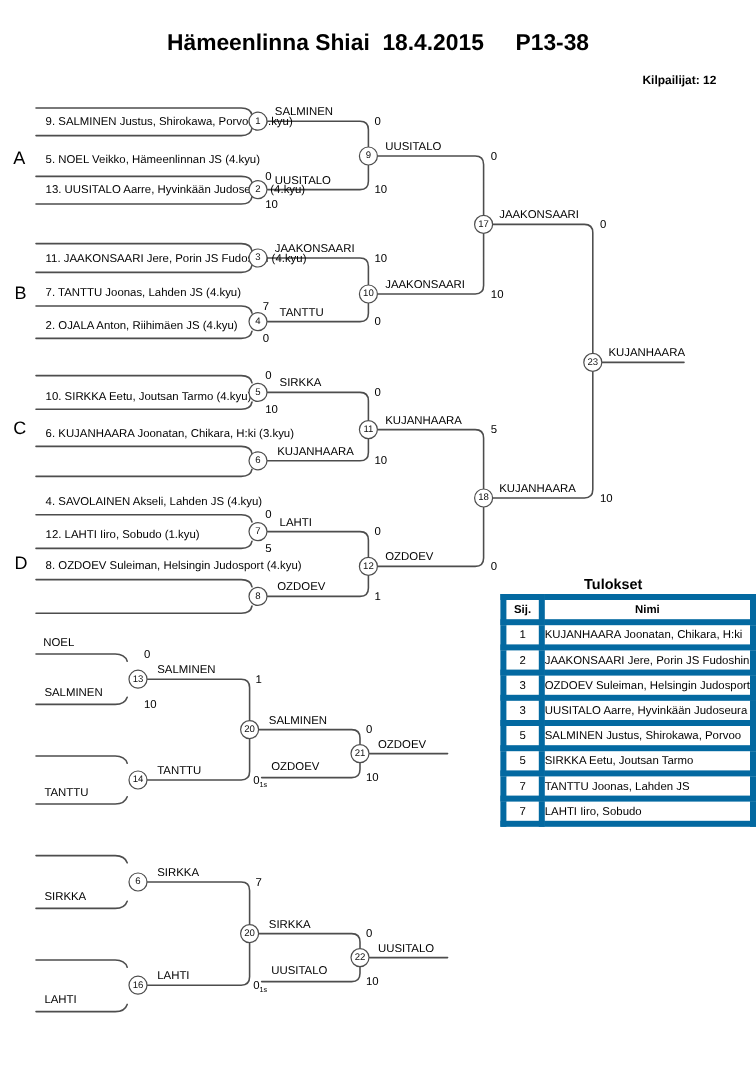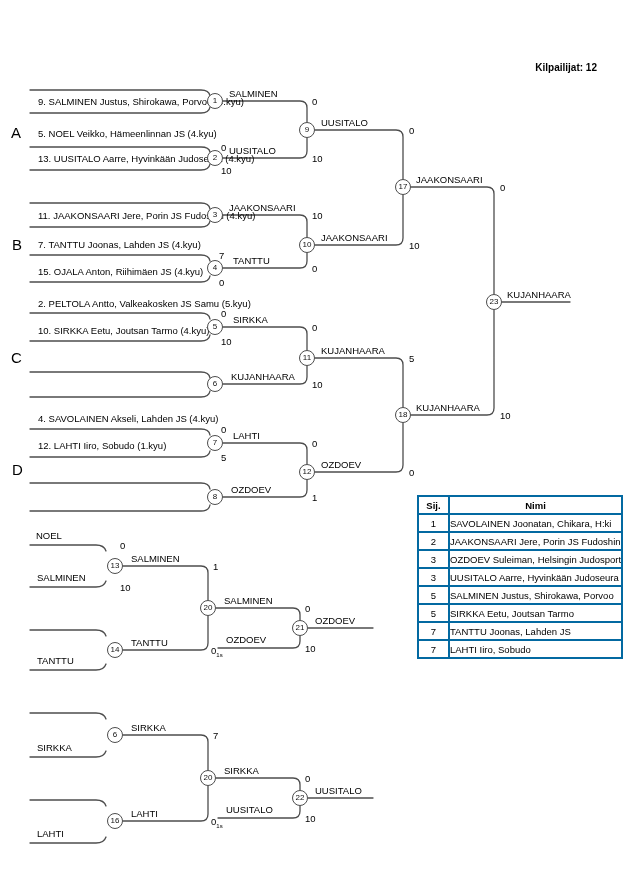--- a/index.html
+++ b/index.html
@@ -12,21 +12,21 @@
   .pname{font-size:9.5px;}
   .rname{font-size:9.5px;}
   .wlabel{font-size:9.5px;}
   .score{font-size:9.5px;}
   .ss{font-size:6px;vertical-align:sub;}
   .circ{position:absolute;box-sizing:border-box;width:16px;height:16px;border:1px solid #4d4d4d;
         border-radius:50%;background:#fff;font-size:8px;line-height:14px;text-align:center;color:#111;}
   svg.lines{position:absolute;left:0;top:0;}
   table.results{position:absolute;left:417px;top:495px;border-collapse:collapse;border:2px solid #000;
         font-size:9.5px;table-layout:fixed;}
-  table.results th,table.results td{border:2px solid #0369a1;height:16px;padding:0;margin-left:32px;}
+  table.results th,table.results td{border:5px solid #0369a1;height:16px;padding:0;margin-left:32px;}
   table.results th{font-weight:bold;text-align:center;}
   td.rk{width:29px;text-align:center;}
   td.nm,th.nm{width:153px;}
   td.nm{padding:0 3px;white-space:nowrap;overflow:hidden;}
   .ttitle{font-size:12px;font-weight:bold;width:188px;text-align:center;}
 </style>
 </head>
 <body>
 
 <div class="page">
@@ -35,37 +35,39 @@
     <g fill="none" stroke="#4d4d4d" stroke-width="1.3" stroke-linejoin="round" stroke-linecap="round">
 
       <path d="M30,90 H201 Q209,90 210,96 M30,113 H201 Q209,113 210,107 M30,147 H201 Q209,147 210,152 M30,170 H201 Q209,170 210,164 M30,203 H201 Q209,203 210,209 M30,227 H201 Q209,227 210,221 M30,255 H201 Q209,255 210,261 M30,282 H201 Q209,282 210,276 M30,313 H201 Q209,313 210,319 M30,341 H201 Q209,341 210,335 M30,372 H201 Q209,372 210,378 M30,397 H201 Q209,397 210,391 M30,429 H201 Q209,429 210,435 M30,457 H201 Q209,457 210,451 M30,483 H201 Q209,483 210,489 M30,511 H201 Q209,511 210,505"></path>
 
       <path d="M30,545 H96 Q104,545 106,551 M30,587 H96 Q104,587 106,581 M30,630 H96 Q104,630 106,636 M30,670 H96 Q104,670 106,664 M30,713 H96 Q104,713 106,719 M30,757 H96 Q104,757 106,751 M30,800 H96 Q104,800 106,806 M30,843 H96 Q104,843 106,837 M218,648 H293 Q300,648 300,641 V636 M218,818 H293 Q300,818 300,811 V806"></path>
 
       <path d="M223,101 H300 Q307,101 307,108 V122 M223,158 H300 Q307,158 307,151 V138 M223,215 H300 Q307,215 307,222 V237 M223,268 H300 Q307,268 307,261 V253 M223,327 H300 Q307,327 307,334 V350 M223,384 H300 Q307,384 307,377 V366 M223,443 H300 Q307,443 307,450 V464 M223,497 H300 Q307,497 307,490 V480 M315,130 H396 Q403,130 403,137 V179 M315,245 H396 Q403,245 403,238 V195 M315,358 H396 Q403,358 403,365 V407 M315,472 H396 Q403,472 403,465 V423 M411,187 H487 Q494,187 494,194 V294 M411,415 H487 Q494,415 494,408 V310 M502,302 H570 M123,566 H201 Q208,566 208,573 V600 M123,650 H201 Q208,650 208,643 V616 M216,608 H293 Q300,608 300,615 V620 M308,628 H373 M123,735 H201 Q208,735 208,742 V770 M123,821 H201 Q208,821 208,814 V786 M216,778 H293 Q300,778 300,785 V790 M308,798 H373"></path>
     </g>
   </svg>
 
+  <div class="abs title" style="left:0;top:26px">Hämeenlinna Shiai  18.4.2015     P13-38</div>
   <div class="abs subtitle" style="right:33px;top:62px">Kilpailijat: 12</div>
 
   <div class="abs glabel" style="left:11px;top:124px">A</div>
   <div class="abs glabel" style="left:12px;top:236px">B</div>
   <div class="abs glabel" style="left:11px;top:349px">C</div>
   <div class="abs glabel" style="left:12px;top:461px">D</div>
 
   <div class="abs pname" style="left:38px;top:96px">9. SALMINEN Justus, Shirokawa, Porvoo (4.kyu)</div>
   <div class="abs pname" style="left:38px;top:128px">5. NOEL Veikko, Hämeenlinnan JS (4.kyu)</div>
   <div class="abs pname" style="left:38px;top:153px">13. UUSITALO Aarre, Hyvinkään Judoseura (4.kyu)</div>
   <div class="abs pname" style="left:38px;top:210px">11. JAAKONSAARI Jere, Porin JS Fudoshin (4.kyu)</div>
   <div class="abs pname" style="left:38px;top:239px">7. TANTTU Joonas, Lahden JS (4.kyu)</div>
-  <div class="abs pname" style="left:38px;top:266px">15. OJALA Anton, Riihimäen JS (4.kyu)</div>
-  <div class="abs pname" style="left:38px;top:298px">2. PELTOLA Antto, Valkeakosken JS Samu (5.kyu)</div>
+  <div class="abs pname" style="left:38px;top:266px">2. OJALA Anton, Riihimäen JS (4.kyu)</div>
   <div class="abs pname" style="left:38px;top:325px">10. SIRKKA Eetu, Joutsan Tarmo (4.kyu)</div>
+  <div class="abs pname" style="left:38px;top:356px">6. KUJANHAARA Joonatan, Chikara, H:ki (3.kyu)</div>
   <div class="abs pname" style="left:38px;top:413px">4. SAVOLAINEN Akseli, Lahden JS (4.kyu)</div>
   <div class="abs pname" style="left:38px;top:440px">12. LAHTI Iiro, Sobudo (1.kyu)</div>
+  <div class="abs pname" style="left:38px;top:466px">8. OZDOEV Suleiman, Helsingin Judosport (4.kyu)</div>
 
   <div class="abs rname" style="left:36px;top:530px">NOEL</div>
   <div class="abs rname" style="left:37px;top:572px">SALMINEN</div>
   <div class="abs rname" style="left:37px;top:655px">TANTTU</div>
   <div class="abs rname" style="left:37px;top:742px">SIRKKA</div>
   <div class="abs rname" style="left:37px;top:828px">LAHTI</div>
 
   <div class="abs wlabel" style="left:226px;top:634px">OZDOEV</div>
   <div class="abs wlabel" style="left:226px;top:804px">UUSITALO</div>
 
@@ -143,31 +145,32 @@
   <div class="circ" style="left:486px;top:294px">23</div>
   <div class="circ" style="left:107px;top:558px">13</div>
   <div class="circ" style="left:107px;top:642px">14</div>
   <div class="circ" style="left:107px;top:727px">6</div>
   <div class="circ" style="left:107px;top:813px">16</div>
   <div class="circ" style="left:200px;top:600px">20</div>
   <div class="circ" style="left:200px;top:770px">20</div>
   <div class="circ" style="left:292px;top:620px">21</div>
   <div class="circ" style="left:292px;top:790px">22</div>
 
+  <div class="abs ttitle" style="left:417px;top:480px">Tulokset</div>
   <table class="results">
     <thead>
       <tr>
         <th>Sij.</th>
         <th class="nm">Nimi</th>
       </tr>
     </thead>
     <tbody>
       <tr>
           <td class="rk">1</td>
-          <td class="nm">SAVOLAINEN Joonatan, Chikara, H:ki</td>
+          <td class="nm">KUJANHAARA Joonatan, Chikara, H:ki</td>
         </tr>
       <tr>
           <td class="rk">2</td>
           <td class="nm">JAAKONSAARI Jere, Porin JS Fudoshin</td>
         </tr>
       <tr>
           <td class="rk">3</td>
           <td class="nm">OZDOEV Suleiman, Helsingin Judosport</td>
         </tr>
       <tr>

